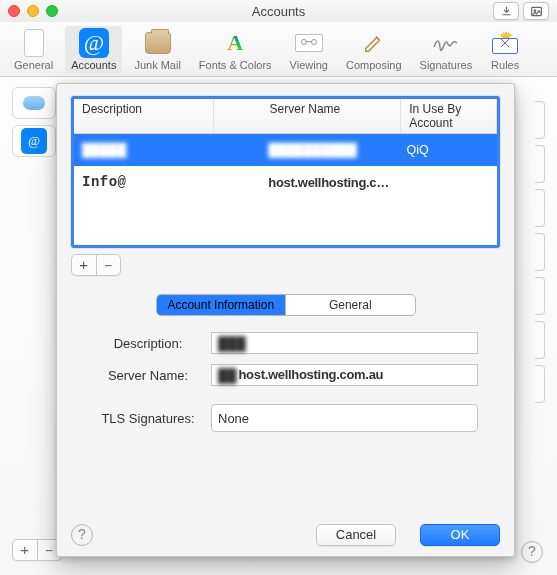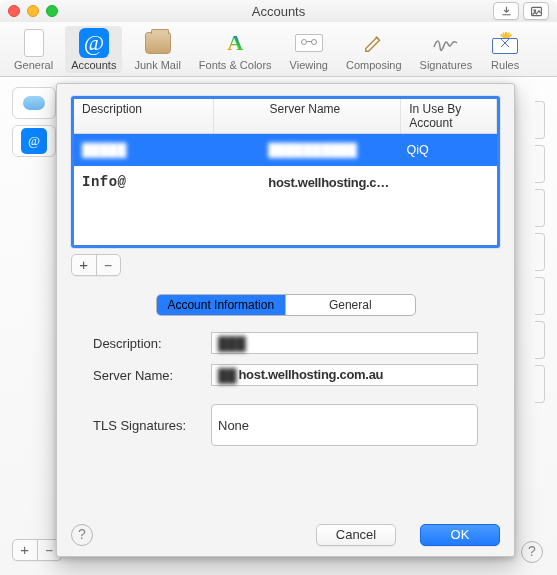--- a/index.html
+++ b/index.html
@@ -115,25 +115,25 @@
     .plusminus span{flex:1; text-align:center; line-height:20px; color:#555; font-size:15px;}
     .plusminus span:first-child{border-right:1px solid #c8c8c8;}
     
     .segtabs{ margin:18px auto 12px; display:flex; border:1px solid #b6b6b6; border-radius:5px; overflow:hidden; width:260px; height:22px; background:#fff;}
     .segtabs .t{flex:1; text-align:center; line-height:20px; font-size:12px; color:#333;}
     .segtabs .t:first-child{border-right:1px solid #b6b6b6;}
     .segtabs .t.on{ background:#267cff; color:#000000;}
     
     .form{ padding: 4px 22px 0; }
     .frow{ display:flex; align-items:center; margin-bottom:10px; }
-    .flabel{ width:118px; text-align:left; padding-right:8px; font-size:13px; color:#333;}
+    .flabel{ width:118px; text-align:center; padding-right:8px; font-size:13px; color:#333;}
     .finput{ flex:1; height:22px; background:#fff; border:1px solid #c4c4c4; border-radius:0; padding:2px 6px; font-size:13px; position:relative;}
     .finput .inner-blur{ display:inline-block; filter:blur(2.2px); margin-right:2px; vertical-align:middle;}
     .finput .inner-bold{ font-family: Arial,sans-serif; font-weight:bold; letter-spacing:-.3px; font-size:13px;}
-    .fselect{ flex:1; height:22px; background:#fff; border:1px solid #c4c4c4; border-radius:4px; padding:20px 6px; display:flex; align-items:center; justify-content:space-between;}
+    .fselect{ flex:1; height:22px; background:#fff; border:1px solid #c4c4c4; border-radius:4px; padding:13px 6px; display:flex; align-items:center; justify-content:space-between;}
     .stepper{ width:18px; height:100%; background:#5294ff; border-radius:3px; display:flex; flex-direction:column; margin-right:-5px; margin-top:0;}
     .stepper div{flex:1; display:flex; align-items:center; justify-content:center;}
     .stepper .up{border-bottom:1px solid rgba(255,255,255,.3);}
     .stepper svg{width:8px;height:5px;fill:#fff;}
     
     .sheet-footer{ margin-top:auto; display:flex; align-items:center; padding-top:10px;}
     .help{ width:22px; height:22px; border:1.5px solid #b6b6b6; border-radius:50%; text-align:center; line-height:19px; color:#888; font-size:14px; cursor:pointer;}
     .btns{ margin-left:auto; display:flex; gap:24px;}
     .btn{ min-width:80px; height:22px; border:1px solid #c6c6c6; border-radius:5px; background:linear-gradient(#fff,#f3f3f3); font-size:13px; color:#333; text-align:center; line-height:20px; box-shadow:0 1px 1px rgba(0,0,0,.06);}
     .btn.primary{ background:linear-gradient(#4a9bff,#1f7aff); border:1px solid #1768e6; color:#fff;}

